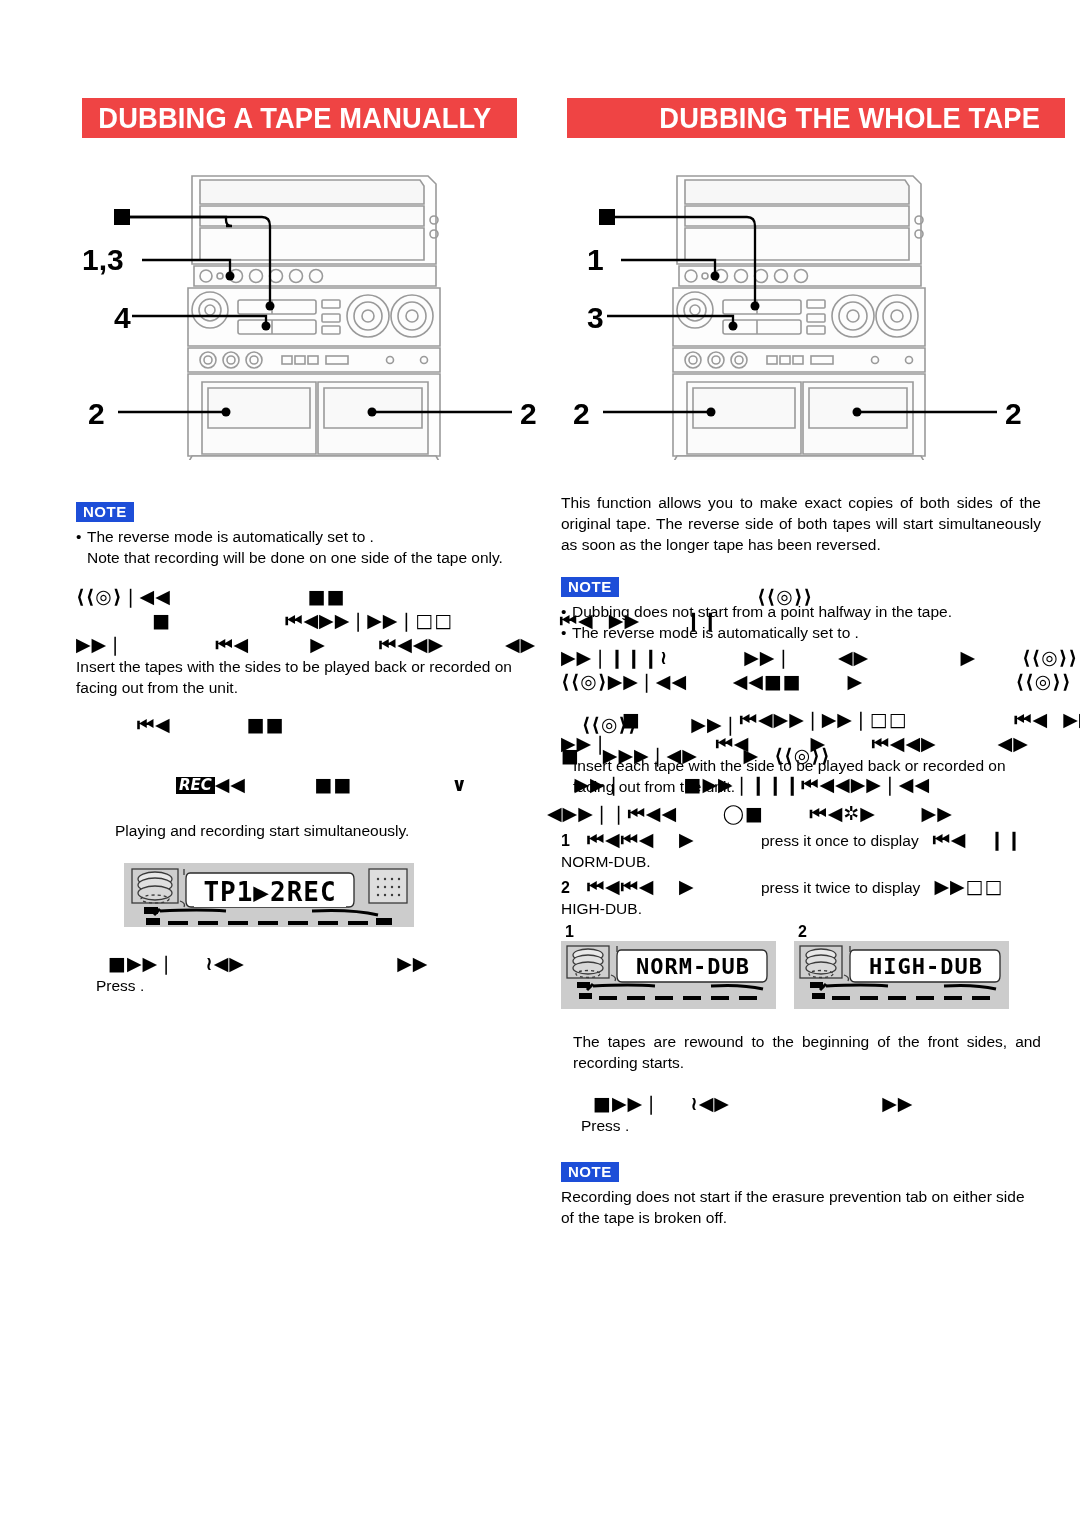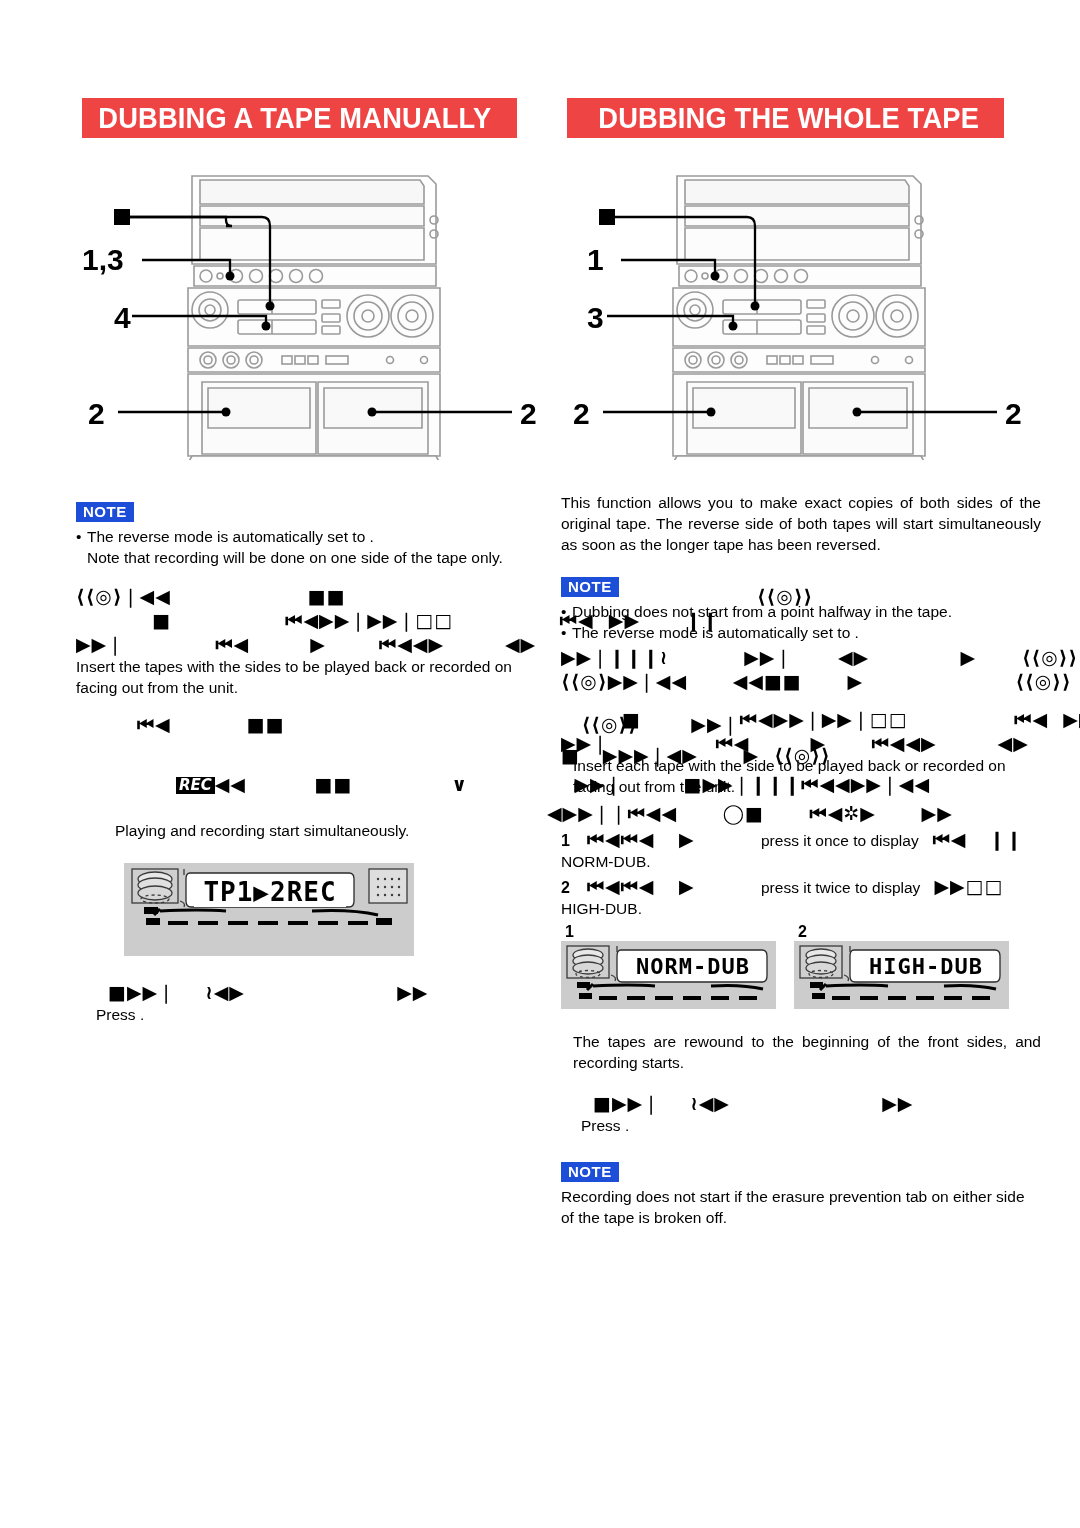--- a/index.html
+++ b/index.html
@@ -25,21 +25,21 @@
     font-family:"Liberation Sans", sans-serif;
     font-weight:bold;
     font-size:29px;
     letter-spacing:.2px;
     padding-left:12px;
     white-space:nowrap;
     transform:scaleX(.94);
     transform-origin:left center;
   }
   #hdr-left{left:82px;top:98px;width:435px;}
-  #hdr-right{left:567px;top:98px;width:437px;}
+  #hdr-right{left:567px;top:98px;width:498px;}
 
   
   .col{position:absolute;}
   #col-left{left:76px;top:160px;width:480px;}
   #col-right{left:561px;top:160px;width:480px;}
 
   
   .unit-wrap{position:relative;width:480px;height:300px;}
   .unit-svg{position:absolute;left:0;top:0;}
 
@@ -238,21 +238,21 @@
       <div class="symrow">        ⏮◀          ■■                                       ⟨⟨◎⟩⟩       ▶▶❘</div>
     </div>
 
     <div style="margin-top:12px;margin-left:39px;">
       <div class="symrow">
         <span class="rec-badge">REC</span><span>◀◀         ■■             ∨              ▶▶❘        ■▶▶❘❙❙❙⏮◀◀▶▶❘◀◀</span>
       </div>
       <div class="para nojust">Playing and recording start simultaneously.</div>
     </div>
 
-    <div class="lcd" style="width:290px;height:93px;margin:22px 0 0 48px;">
+    <div class="lcd" style="width:290px;height:64px;margin:22px 0 0 48px;">
       <svg width="290" height="72" viewBox="0 0 290 72" style="position:absolute;left:0;top:0;">
         <g stroke="#3a3a3a" stroke-width="1.3" fill="none">
           <rect x="8" y="6" width="46" height="34" fill="#cfcfcf"></rect>
           <ellipse cx="31" cy="16" rx="17" ry="7" fill="#e8e8e8"></ellipse>
           <ellipse cx="31" cy="22" rx="17" ry="7" fill="#e0e0e0"></ellipse>
           <ellipse cx="31" cy="30" rx="17" ry="7" fill="#d8d8d8"></ellipse>
           <ellipse cx="31" cy="36" rx="14" ry="4" stroke-dasharray="3 3"></ellipse>
           <path d="M56 38 q6 2 4 6"></path>
           <path d="M60 12 l0 -6"></path>
           <rect x="245" y="6" width="38" height="34" fill="#dedede"></rect>

